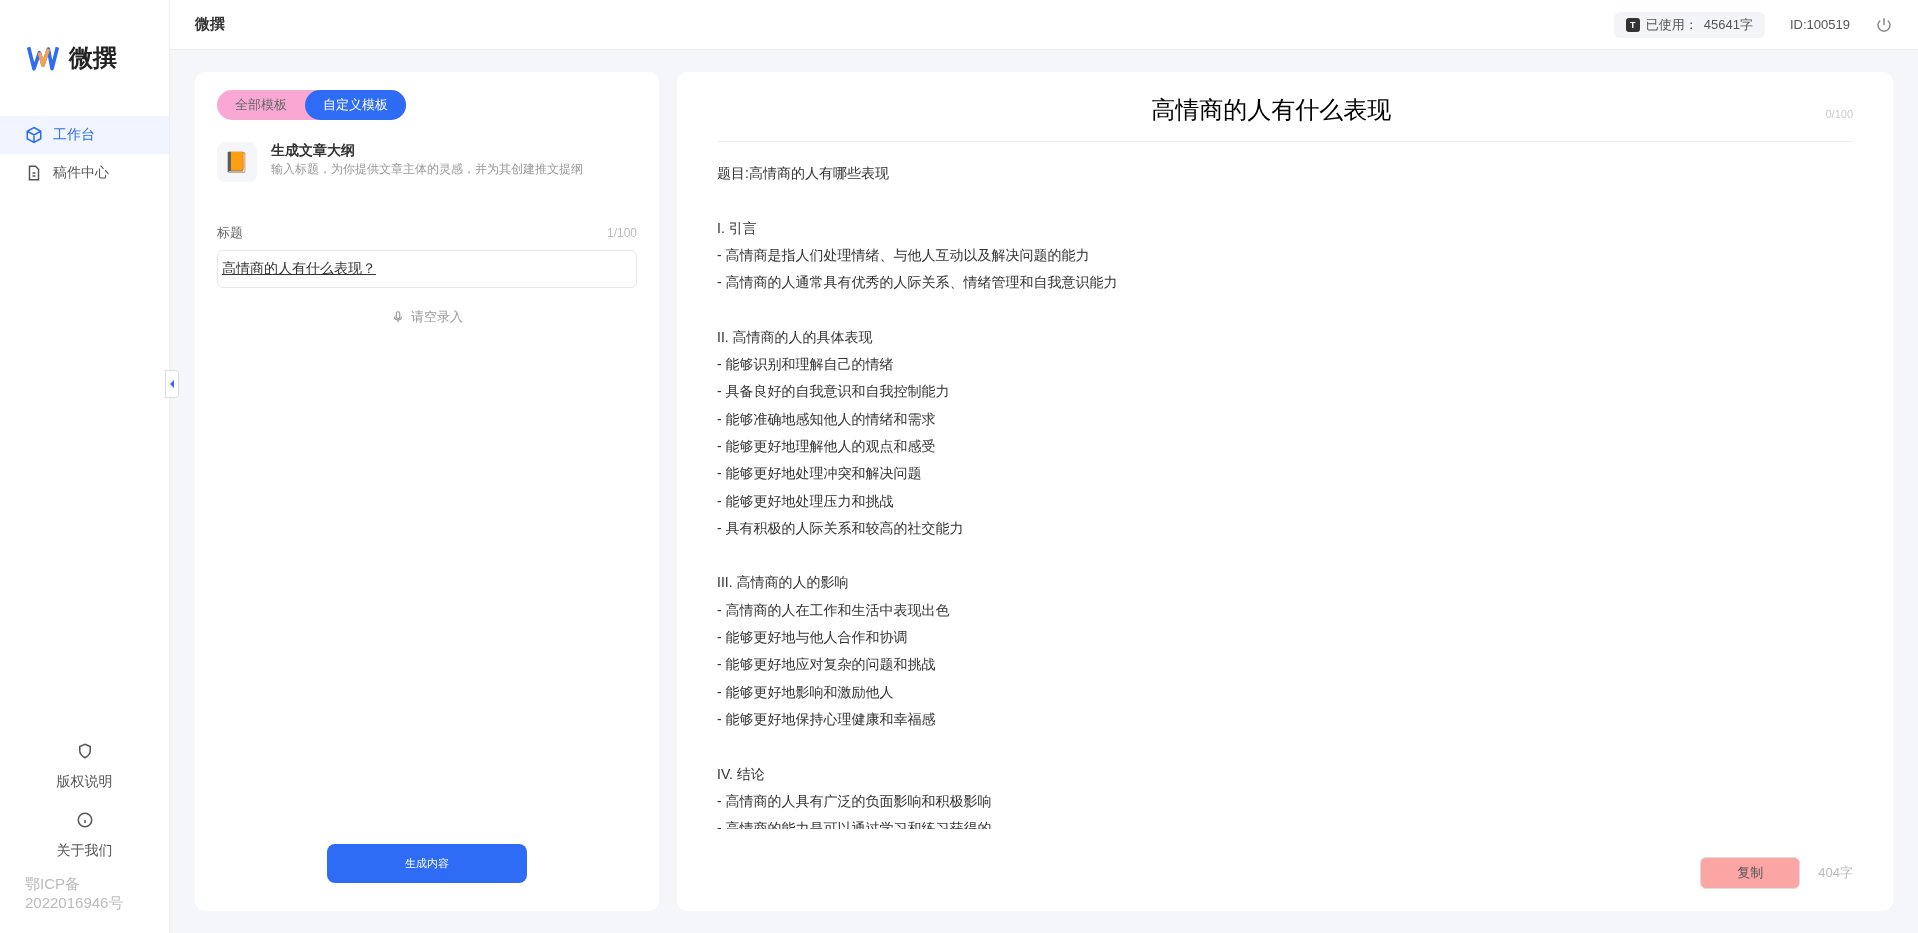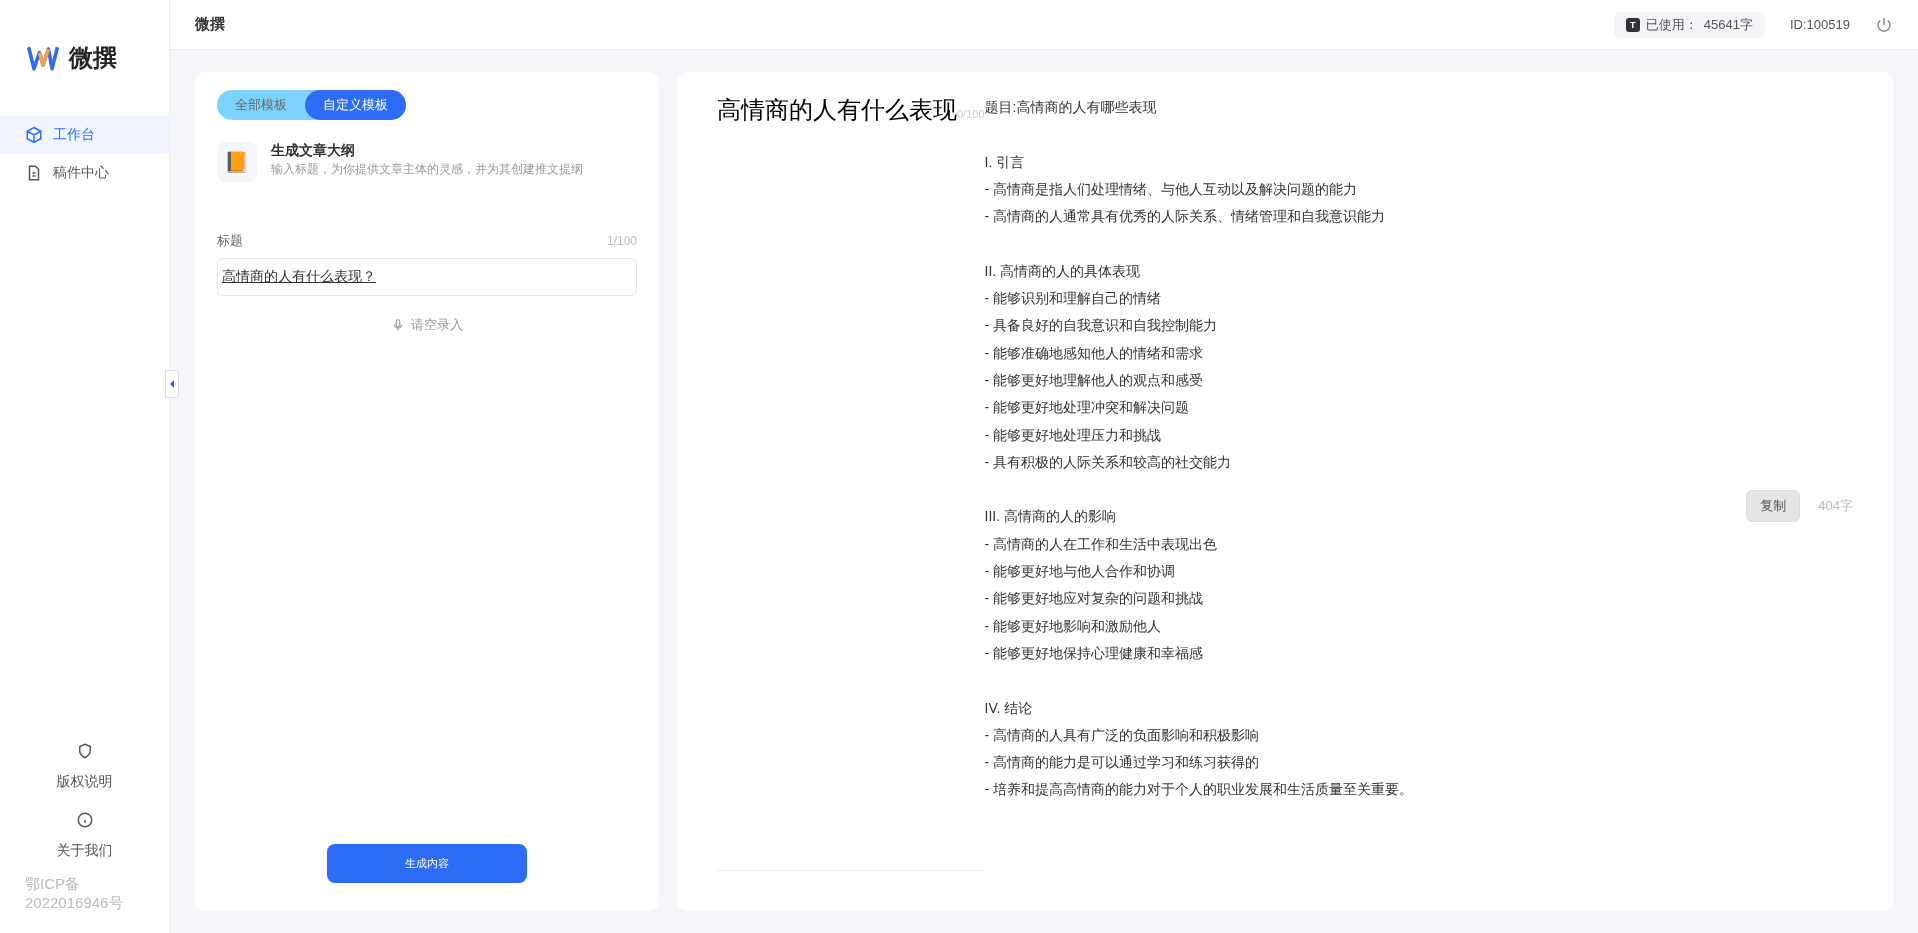--- a/index.html
+++ b/index.html
@@ -27,50 +27,50 @@
     .topbar-title { font-size: 15px; font-weight: 600; color: #333; }
     .topbar-right { margin-left: auto; display: flex; align-items: center; gap: 25px; font-size: 13px; color: #555; }
     .usage-badge { display: flex; align-items: center; gap: 6px; background: #f3f4f7; padding: 4px 12px; border-radius: 6px; }
     .usage-icon { width: 14px; height: 14px; background: #333; border-radius: 3px; display: inline-flex; align-items: center; justify-content: center; color: #fff; font-size: 9px; font-weight: bold; }
     .power-icon { width: 18px; height: 18px; cursor: pointer; color: #888; }
     
     .content { flex: 1; display: flex; gap: 18px; padding: 22px 25px; overflow: hidden; }
     
     
     .panel-left { width: 464px; background: #fff; border-radius: 10px; display: flex; flex-direction: column; padding: 18px 22px; }
-    .tabs { display: flex; gap: 0; background: #7dd3fc; border-radius: 18px; width: fit-content; margin-bottom: 18px; }
+    .tabs { display: flex; gap: 0; background: #f9a8d4; border-radius: 18px; width: fit-content; margin-bottom: 18px; }
     .tab { padding: 6px 18px; font-size: 13px; color: #666; cursor: pointer; border-radius: 18px; }
     .tab.active { background: #2e6cf6; color: #fff; }
     
     .template-card { display: flex; gap: 14px; align-items: flex-start; padding: 4px 0 18px; }
     .template-icon { width: 40px; height: 40px; border-radius: 8px; background: #f5f6fa; display: flex; align-items: center; justify-content: center; font-size: 20px; }
     .template-info { flex: 1; }
     .template-title { font-size: 14px; font-weight: 600; color: #333; }
     .template-desc { font-size: 12px; color: #999; line-height: 1.5; }
     
-    .form-group { margin-top: 32px; }
+    .form-group { margin-top: 24px; }
     .form-label-row { display: flex; justify-content: space-between; align-items: center; margin-bottom: 8px; }
     .form-label { font-size: 13px; color: #666; }
     .char-count { font-size: 12px; color: #bbb; }
     .form-input { width: 100%; padding: 10px 4px; border: 1px solid #e5e7eb; border-radius: 6px; font-size: 14px; color: #333; outline: none; text-decoration: underline; }
     
     .voice-input { display: flex; align-items: center; justify-content: center; gap: 6px; margin-top: 20px; cursor: pointer; font-size: 13px; color: #999; }
     .mic-icon { width: 14px; height: 14px; }
     
     .panel-left-spacer { flex: 1; }
     .generate-btn { width: 200px; margin: 0 auto 10px; padding: 12px; background: #2e6cf6; color: #fff; border: none; border-radius: 8px; font-size: 11px; cursor: pointer; }
     
     
-    .panel-right { flex: 1; background: #fff; border-radius: 10px; display: flex; flex-direction: row; padding: 22px 40px; }
+    .panel-right { flex: 1; background: #fff; border-radius: 10px; display: flex; flex-direction: column; padding: 22px 40px; }
     .output-header { display: flex; align-items: baseline; border-bottom: 1px solid #eee; padding-bottom: 15px; margin-bottom: 18px; }
     .output-title { flex: 1; text-align: center; font-size: 24px; font-family: "SimSun", serif; font-weight: normal; color: #000; }
     .output-count-top { font-size: 11px; color: #ccc; margin-left: auto; }
     .output-body { flex: 1; overflow-y: auto; font-size: 14px; color: #333; line-height: 1.95; white-space: pre-line; font-family: "SimSun", "Microsoft YaHei", sans-serif; }
     .output-footer { display: flex; align-items: center; justify-content: flex-end; gap: 18px; margin-top: 16px; padding-top: 12px; }
-    .copy-btn { padding: 6px 13px; border: 1px solid #ddd; background: #e5e5e5; border-radius: 6px; font-size: 13px; color: #555; cursor: pointer; }
+    .copy-btn { padding: 6px 36px; border: 1px solid #ddd; background: #fca5a5; border-radius: 6px; font-size: 13px; color: #555; cursor: pointer; }
     .word-count { font-size: 13px; color: #bbb; }
   </style>
 </head>
 <body>
 
 <div class="app">
 
   <aside class="sidebar">
     <div class="logo">
       <svg class="logo-icon" viewBox="0 0 40 40">

